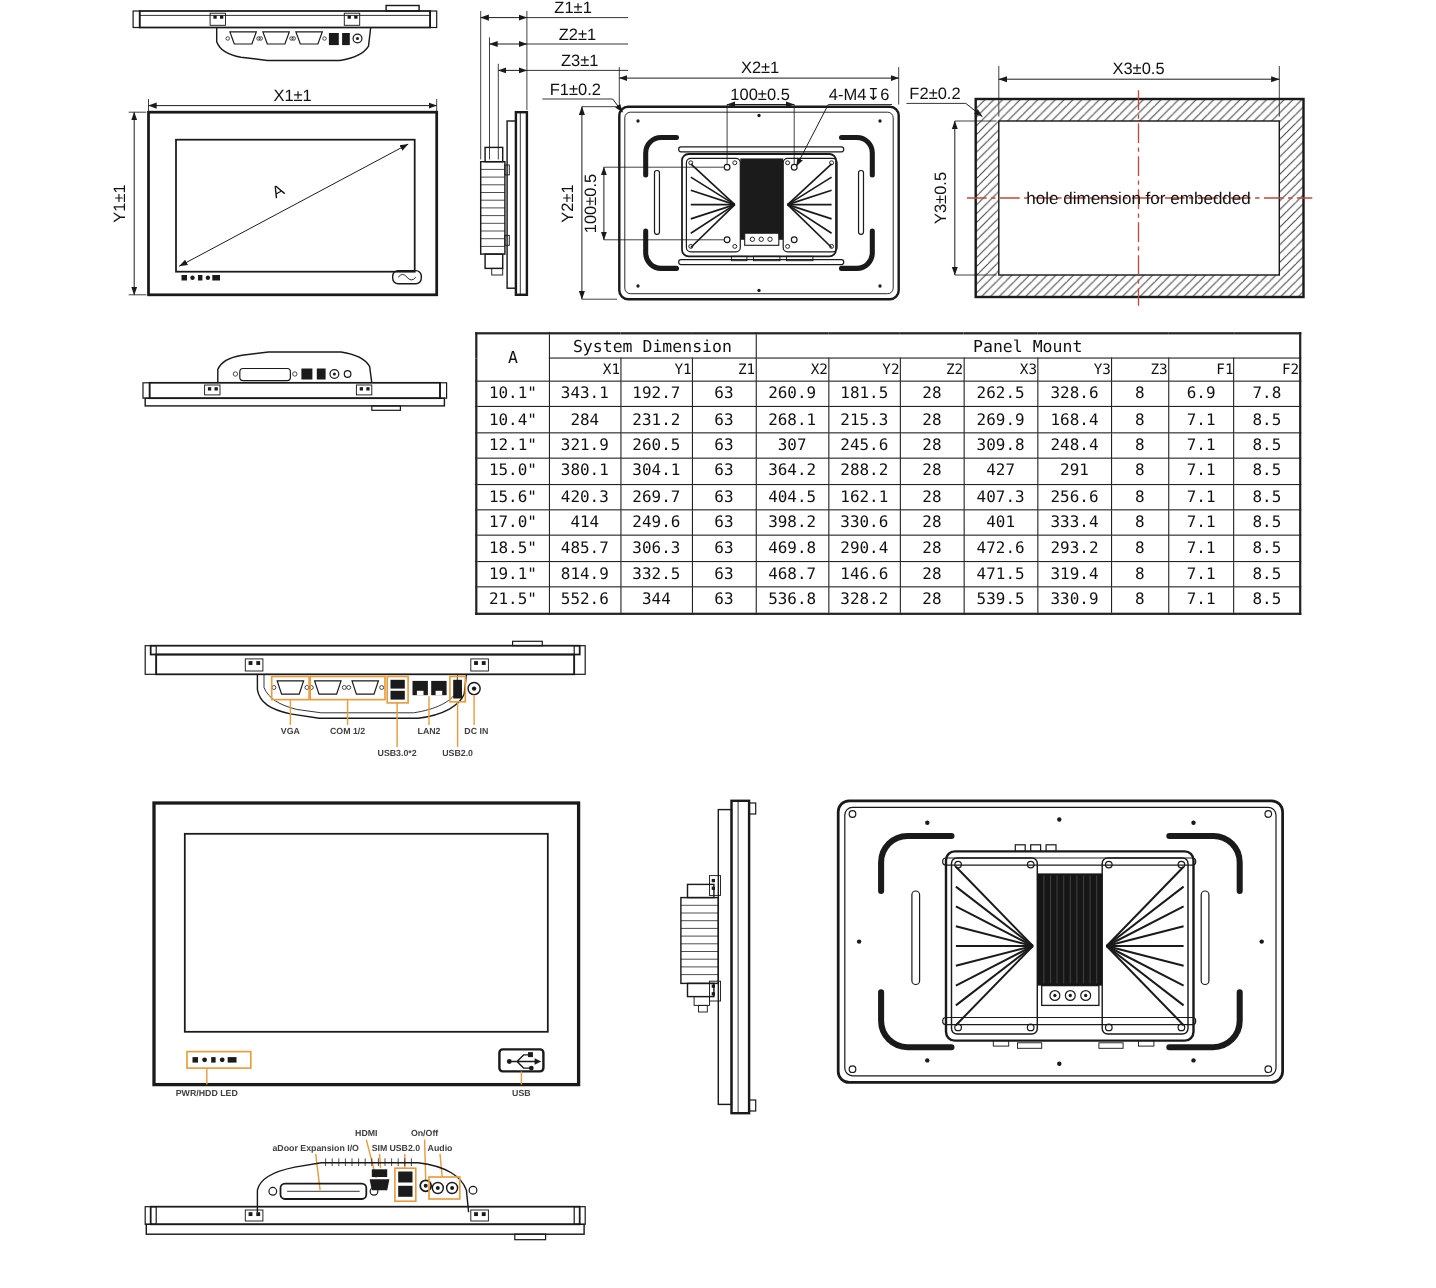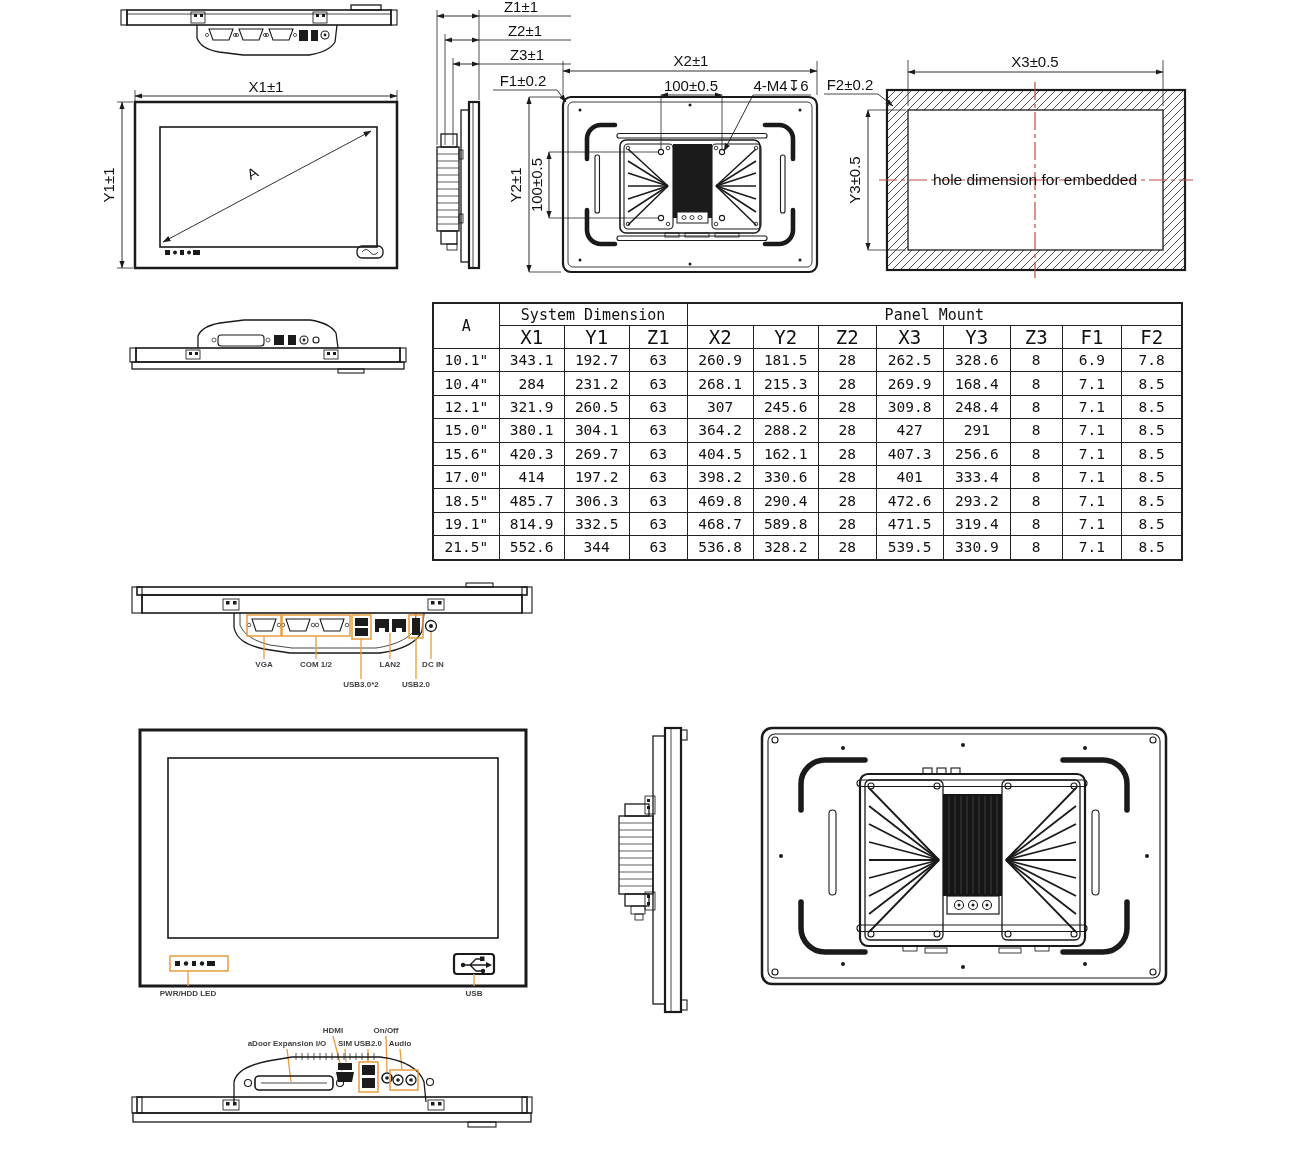--- a/index.html
+++ b/index.html
@@ -21,21 +21,21 @@
   .obox{stroke:var(--orange);stroke-width:1.5;fill:none;}
   .olead{stroke:var(--orange);stroke-width:1.3;fill:none;}
   .redcl{stroke:var(--red);stroke-width:1.2;fill:none;stroke-dasharray:18 4 4 4;}
   .bracket{stroke:var(--line);stroke-width:4.6;fill:none;stroke-linecap:round;}
   .bracket2{stroke:var(--line);stroke-width:5.5;fill:none;stroke-linecap:round;}
   .dk{fill:#1b1b1b;stroke:none;}
   .dimtable{border-collapse:collapse;table-layout:fixed;width:751px;
             font-family:"DejaVu Sans Mono","Liberation Mono",monospace;border:2px solid #222;background:#fff;}
   .dimtable th,.dimtable td{border:1px solid #222;text-align:center;padding:0;font-weight:normal;color:#111;}
   .dimtable thead tr.gr th{height:21px;font-size:15px;}
-  .dimtable thead tr.cl th{height:20px;font-size:19px;}
+  .dimtable thead tr.cl th{height:20px;font-size:13px;text-align:right;}
   .dimtable tbody td{height:22.4px;font-size:14.5px;}
 </style>
 </head>
 <body>
 
 <div id="canvas">
 
 <svg width="0" height="0" class="abs" style="left:0;top:0" aria-hidden="true">
   <defs>
     <marker id="arr" viewBox="0 0 10 10" refX="9.2" refY="5" markerWidth="9" markerHeight="9" orient="auto-start-reverse">
@@ -358,21 +358,21 @@
             <td>28</td>
             <td>407.3</td>
             <td>256.6</td>
             <td>8</td>
             <td>7.1</td>
             <td>8.5</td>
           </tr>
           <tr>
             <td>17.0"</td>
             <td>414</td>
-            <td>197.2</td>
+            <td>249.6</td>
             <td>63</td>
             <td>398.2</td>
             <td>330.6</td>
             <td>28</td>
             <td>401</td>
             <td>333.4</td>
             <td>8</td>
             <td>7.1</td>
             <td>8.5</td>
           </tr>
@@ -389,21 +389,21 @@
             <td>8</td>
             <td>7.1</td>
             <td>8.5</td>
           </tr>
           <tr>
             <td>19.1"</td>
             <td>814.9</td>
             <td>332.5</td>
             <td>63</td>
             <td>468.7</td>
-            <td>589.8</td>
+            <td>146.6</td>
             <td>28</td>
             <td>471.5</td>
             <td>319.4</td>
             <td>8</td>
             <td>7.1</td>
             <td>8.5</td>
           </tr>
           <tr>
             <td>21.5"</td>
             <td>552.6</td>

